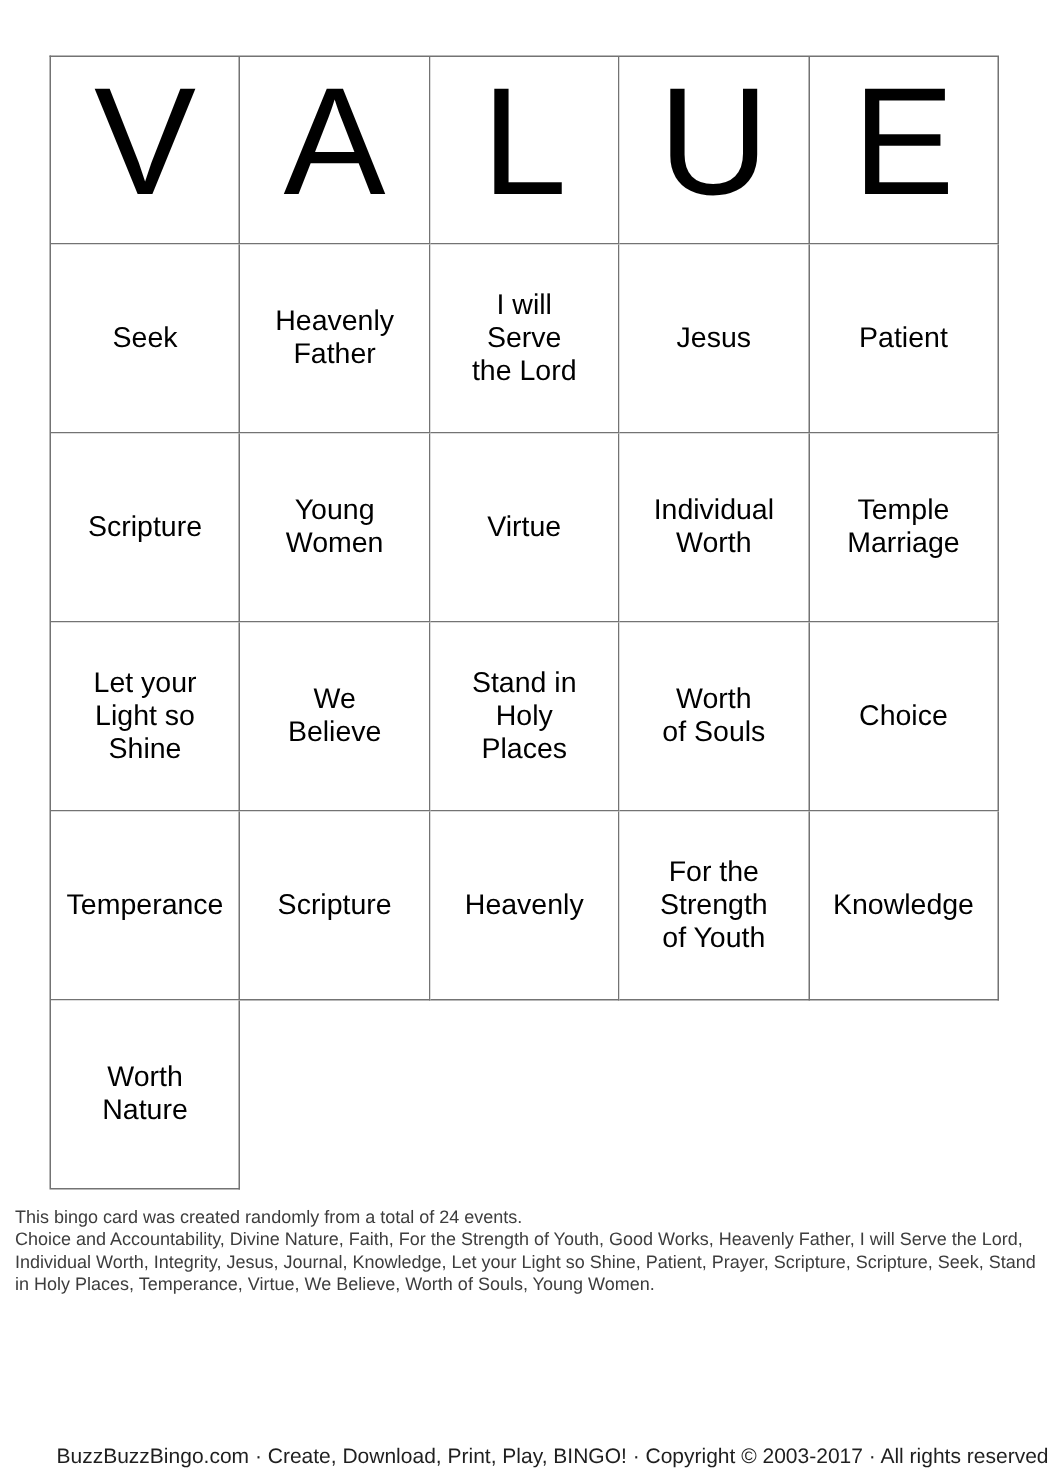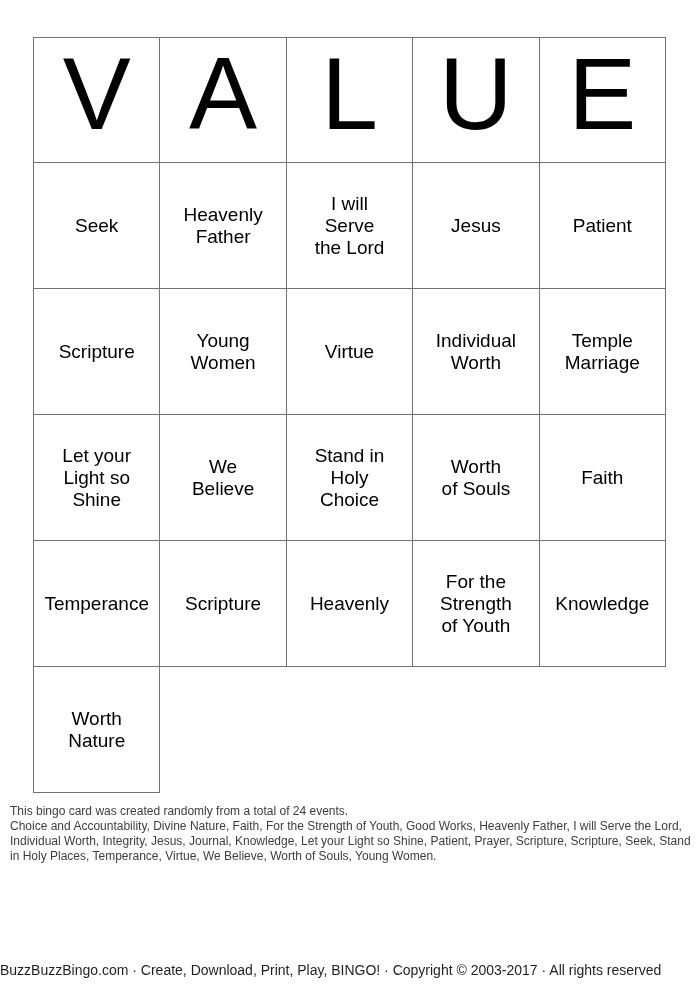--- a/index.html
+++ b/index.html
@@ -58,21 +58,21 @@
     font-size: 12px;
     line-height: 15px;
     color: #3d3d3d;
     text-align: left;
   }
   .bottom-bar {
     position: absolute;
     left: 0;
     bottom: 10px;
     width: 100%;
-    text-align: left;
+    text-align: right;
     font-size: 14px;
     line-height: 17px;
     color: #1f1f1f;
   }
 </style>
 </head>
 <body>
 
 <div class="page">
 
@@ -103,24 +103,24 @@
     <div class="cell value">Temple
 Marriage</div>
     <div class="cell value">Let your
 Light so
 Shine</div>
     <div class="cell value">We
 Believe</div>
 
     <div class="cell value">Stand in
 Holy
-Choice</div>
+Places</div>
     <div class="cell value">Worth
 of Souls</div>
-    <div class="cell value">Faith</div>
+    <div class="cell value">Choice</div>
     <div class="cell value">Temperance</div>
 
     <div class="cell value">Scripture</div>
     <div class="cell value">Heavenly</div>
     <div class="cell value">For the
 Strength
 of Youth</div>
     <div class="cell value">Knowledge</div>
     <div class="cell value">Worth
 Nature</div>

